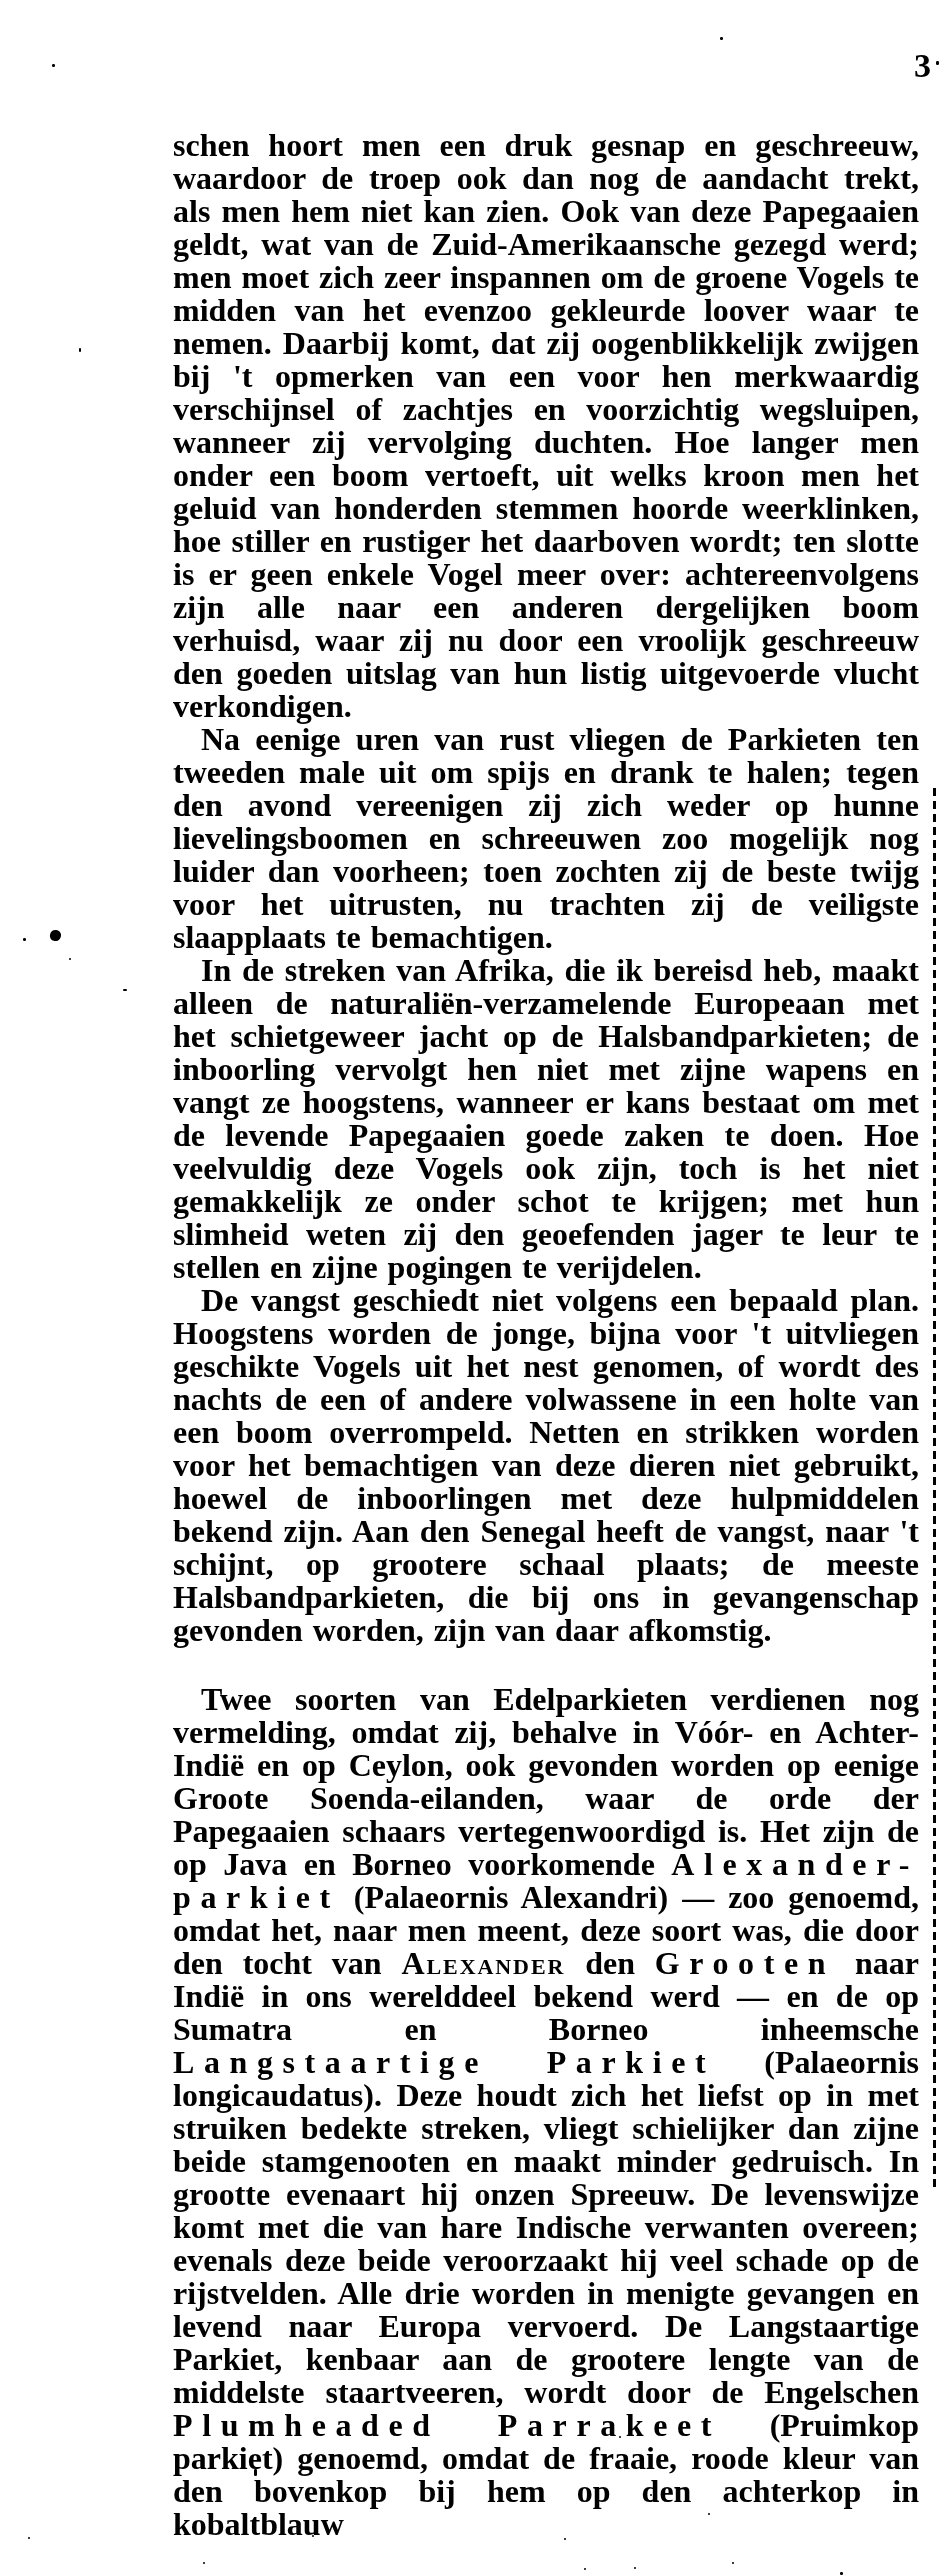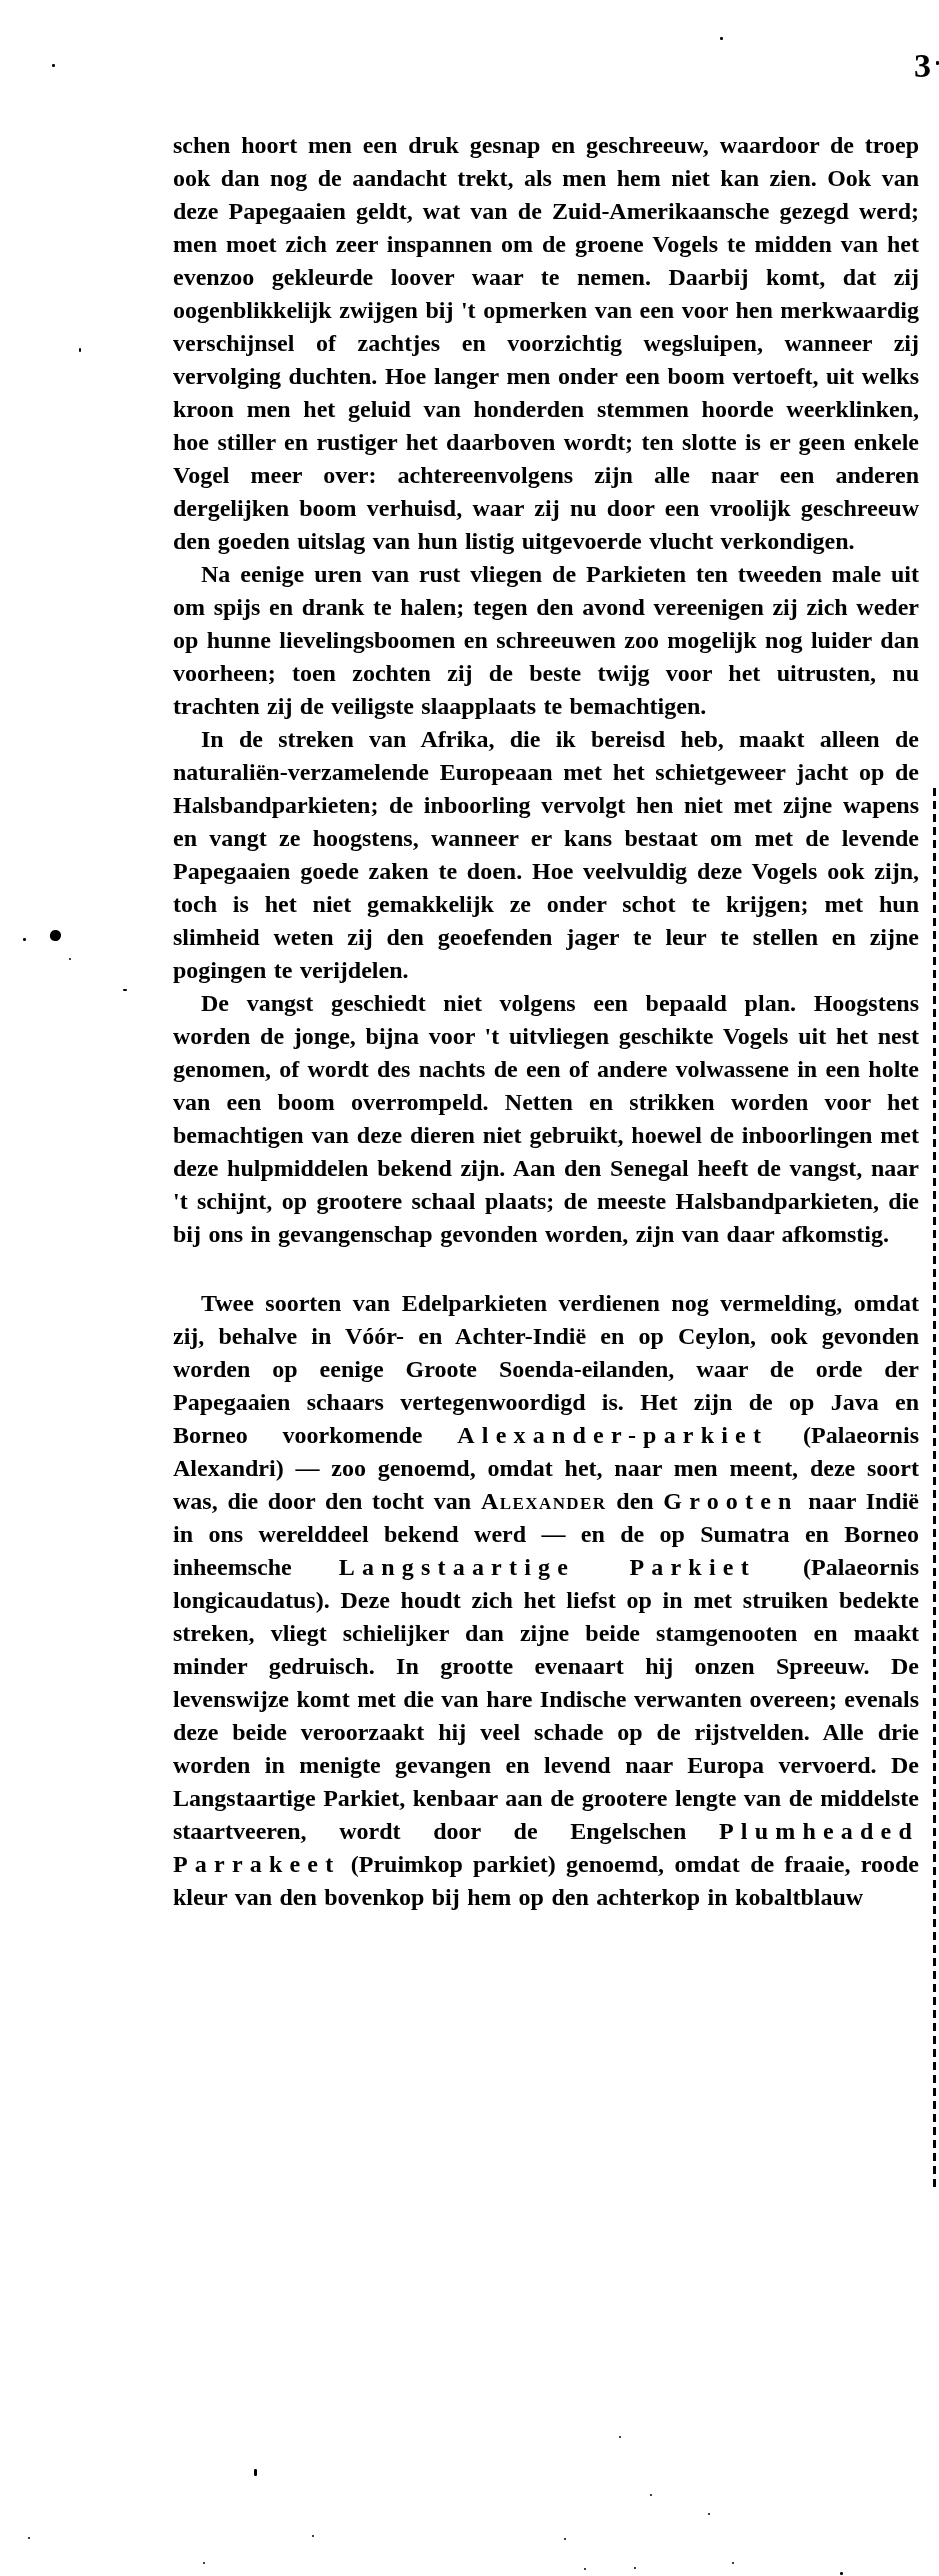--- a/index.html
+++ b/index.html
@@ -19,21 +19,21 @@
     font-size: 34px;
     font-weight: 700;
     letter-spacing: 0.6px;
     line-height: 1;
   }
   .text-block {
     position: absolute;
     left: 173px;
     top: 129px;
     width: 746px;
-    font-size: 24px;
+    font-size: 32px;
     line-height: 33px;
     font-weight: 700;
     text-align: justify;
     word-spacing: 0.06em;
   }
   .text-block p {
     margin: 0;
     padding: 0;
     text-indent: 0;
   }

